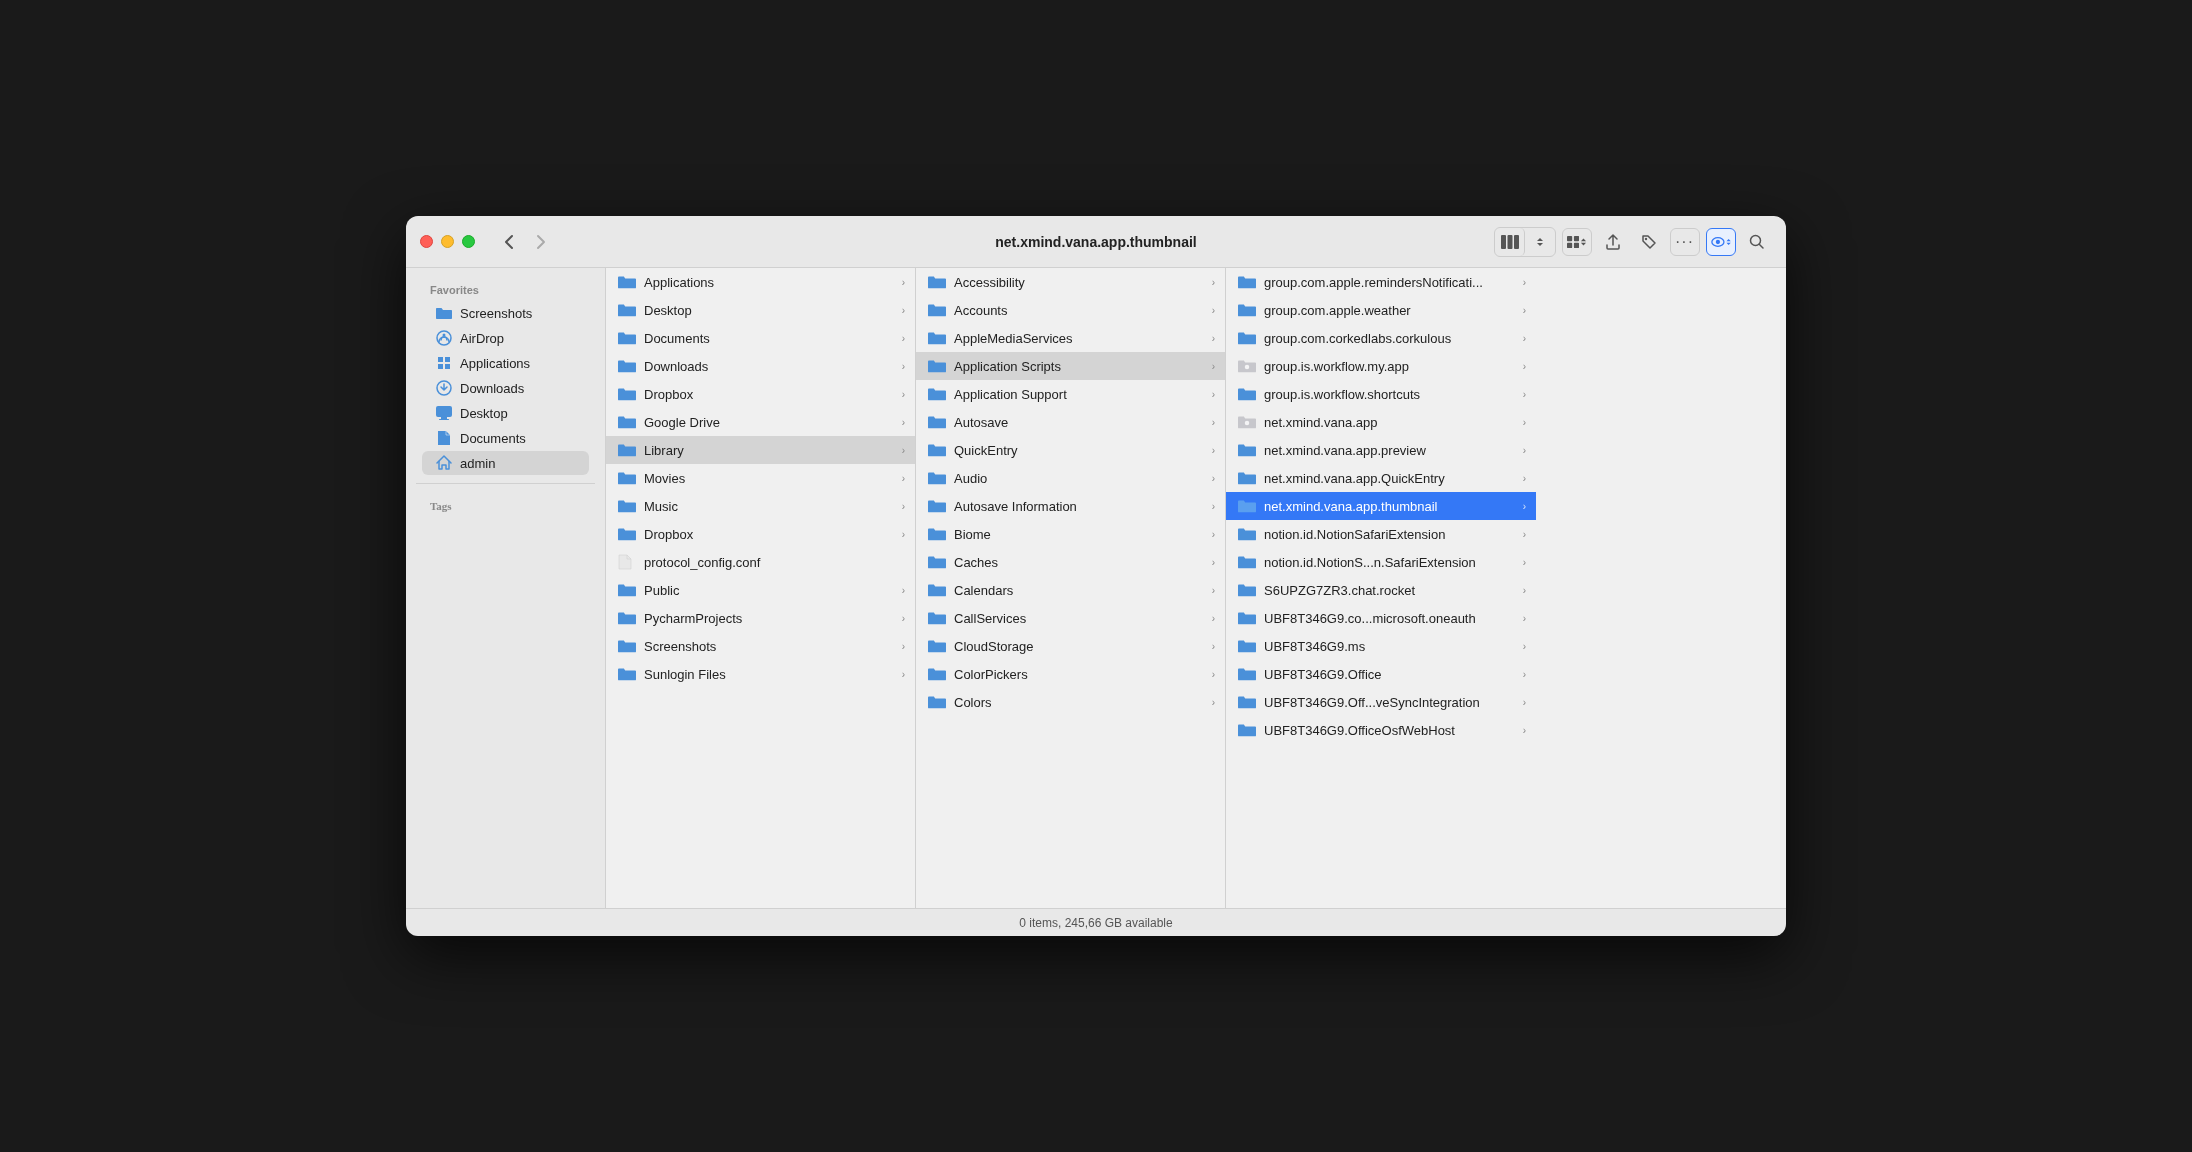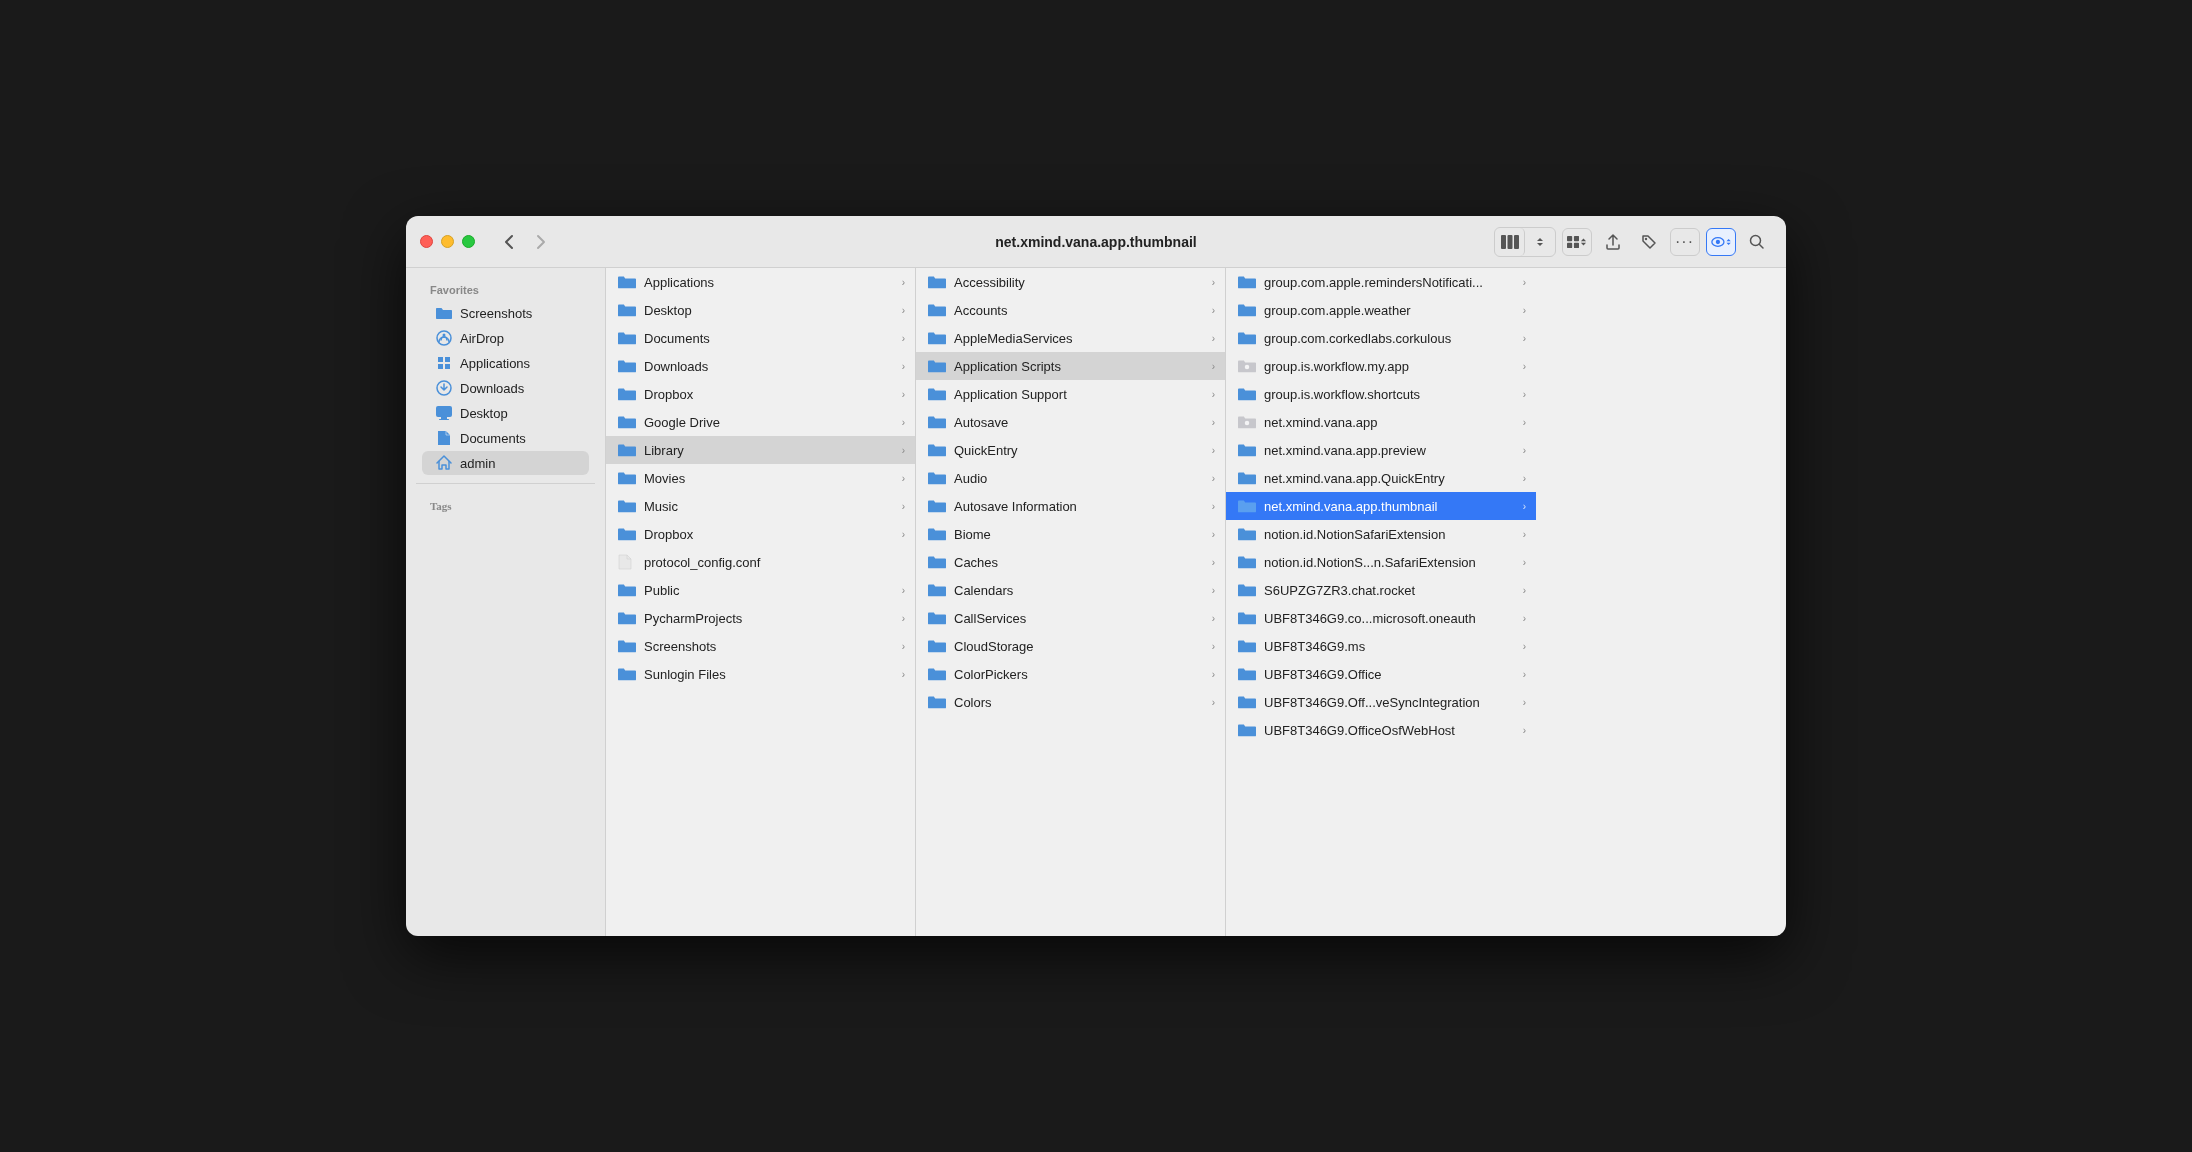--- a/index.html
+++ b/index.html
@@ -780,13 +780,16 @@
             <span class="folder-icon"><svg class="folder-svg" viewBox="0 0 20 16" fill="none">
       <path d="M0 3C0 2.4 0.4 2 1 2H6.5L8 4H19C19.6 4 20 4.4 20 5V14C20 14.6 19.6 15 19 15H1C0.4 15 0 14.6 0 14V3Z" fill="#4a90d9"></path>
     </svg></span>
             <span class="item-name">UBF8T346G9.OfficeOsfWebHost</span>
             <span class="chevron">›</span>
           </div>
         </div>
     </div>
   </div>
 
+  <div class="statusbar">
+    <span>0 items, 245,66 GB available</span>
+  </div>
 </div>
 
 </body></html>

